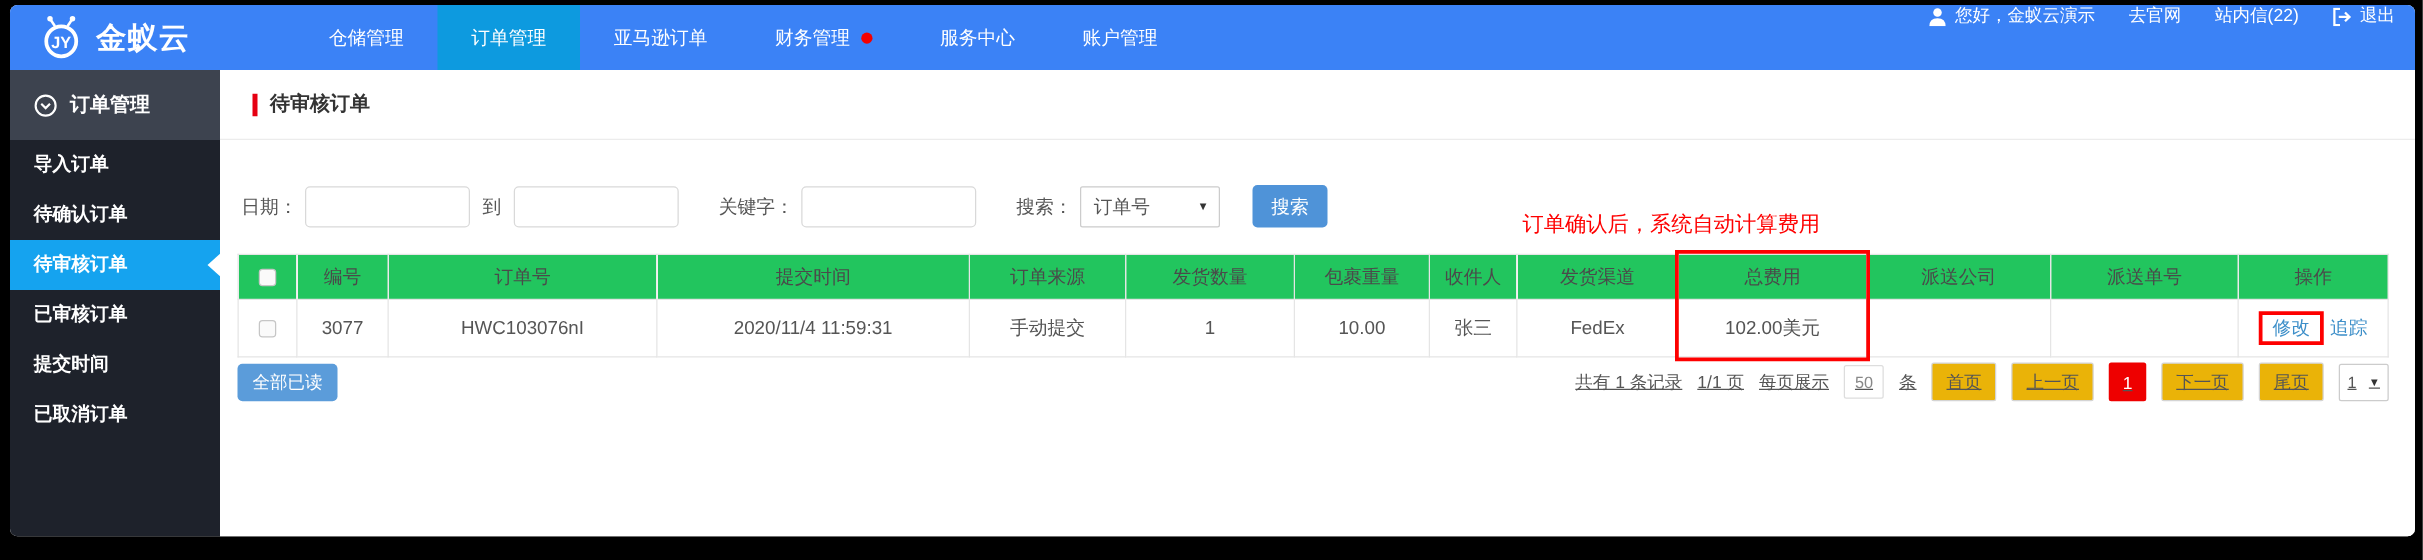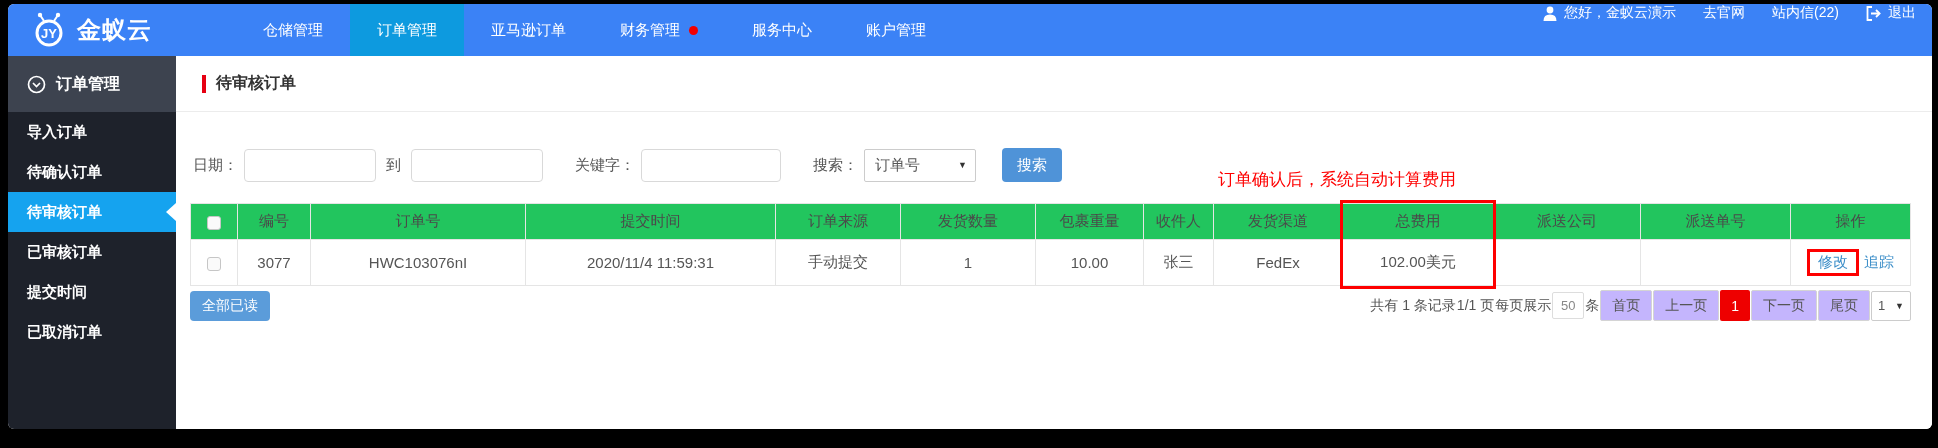--- a/index.html
+++ b/index.html
@@ -61,24 +61,24 @@
   input[type="checkbox"] { appearance:none; -webkit-appearance:none; width:14px; height:14px;
     border:1px solid #c6c6c6; border-radius:3px; background:#fafafa; cursor:pointer; vertical-align:middle; }
   .link { color:#3d8fc9; text-decoration:none; font-size:15px; cursor:pointer;margin-top:32px; }
   .red-outline { display:inline-block; border:3px solid #fe0000; padding:1px 8px; margin-right:5px; }
   .col-highlight { position:absolute; left:1150px; top:-3px; width:156px; height:89px;
     border:3px solid #fe0000; pointer-events:none; }
 
   
   .footer-row { display:flex; align-items:flex-end; margin:4px 22px 0 14px; }
   .btn-readall { background:#5b9cda; color:#fff; border:none; border-radius:4px; height:30px; padding:0 12px; font-size:14px; cursor:pointer; }
-  .pagination { margin-left:auto; display:flex; align-items:center; gap:1px; font-size:14px; color:#555; }
+  .pagination { margin-left:auto; display:flex; align-items:center; gap:12px; font-size:14px; color:#555;text-decoration:underline; }
   .pg-text { white-space:nowrap; }
   .pp-input { width:32px; height:27px; border:1px solid #ddd; border-radius:2px; text-align:center; font-size:13px; color:#888; outline:none; }
-  .pg-btn { background:#c4b5fd; border:1px solid #d4d4d4; border-radius:2px; height:31px; padding:0 11px; font-size:14px; color:#555; cursor:pointer; white-space:nowrap; }
+  .pg-btn { background:#eab308; border:1px solid #d4d4d4; border-radius:2px; height:31px; padding:0 11px; font-size:14px; color:#555; cursor:pointer; white-space:nowrap; }
   .pg-current { background:#ee0000; color:#fff; border:none; border-radius:2px; height:31px; padding:0 11px; font-size:14px; cursor:pointer; }
   .pg-select { width:40px; justify-content:space-between; height:30px; padding:0 6px; font-size:13px; border-radius:2px; }
   .pg-select .arrow { position:static; }
 </style>
 </head>
 <body>
 
 <div class="frame">
 
   <div class="topnav">

